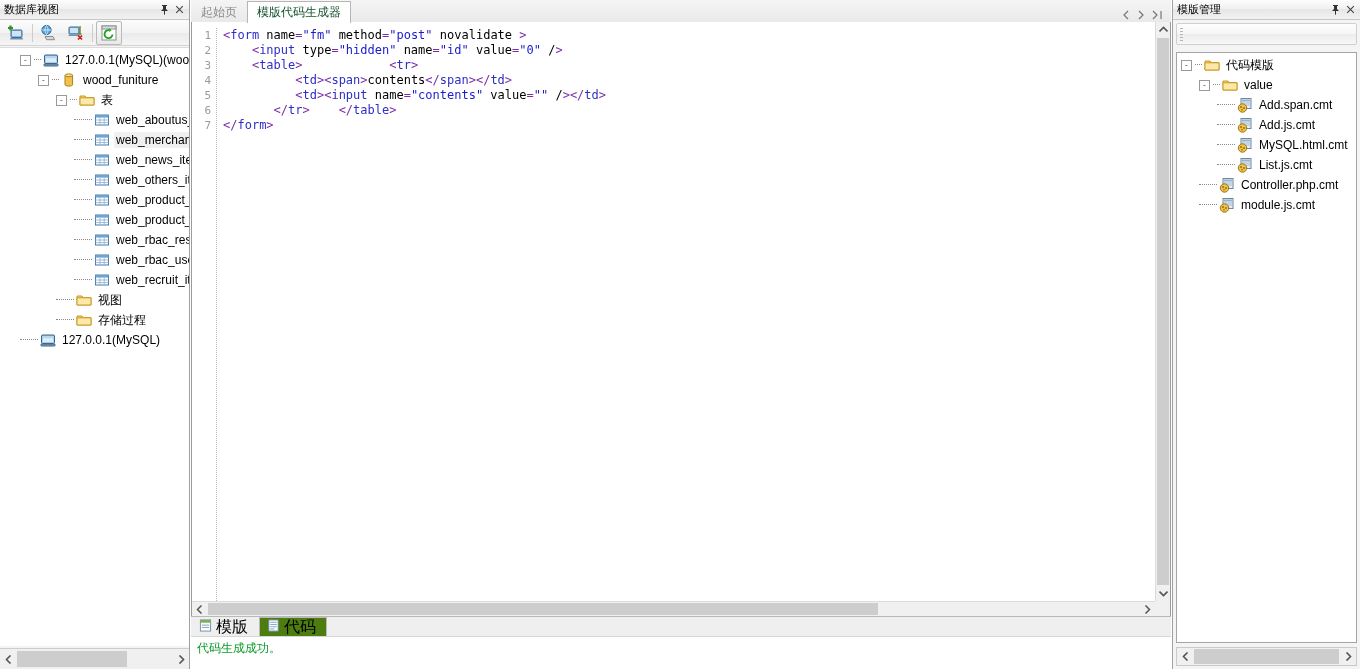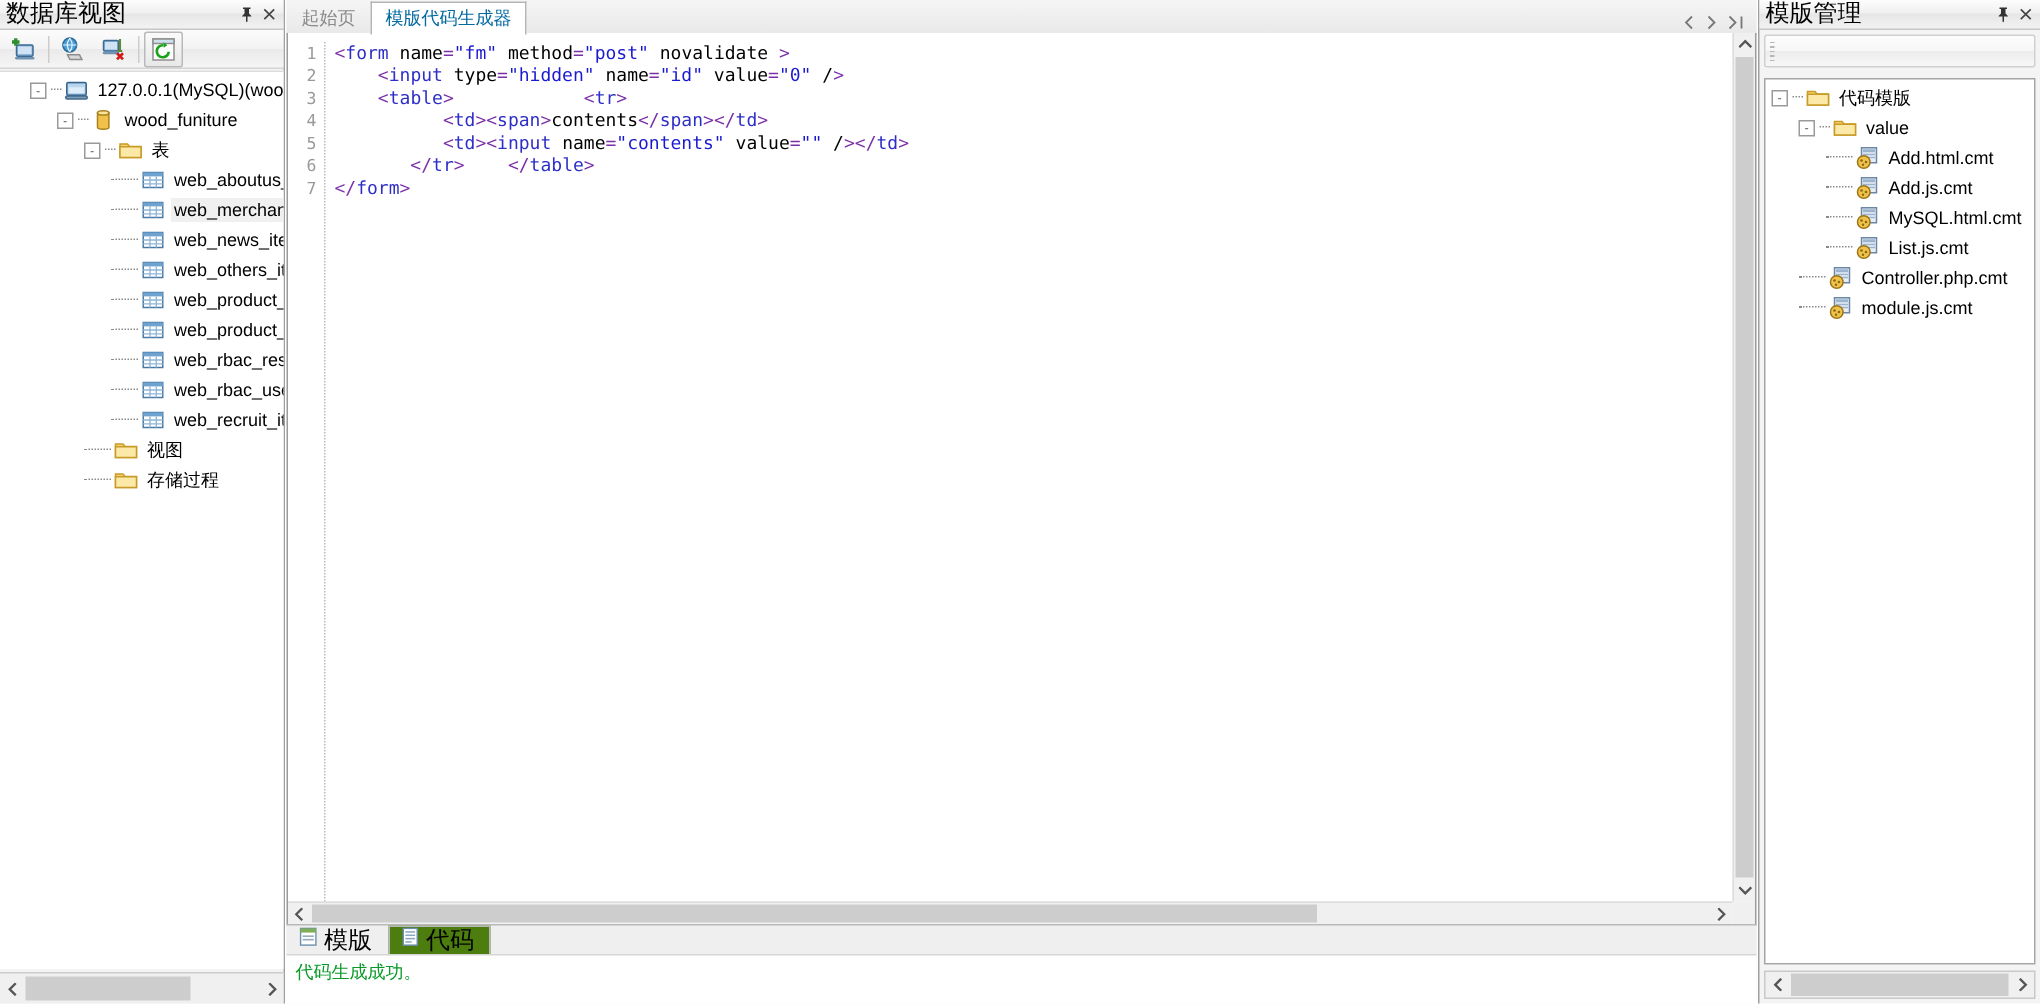--- a/index.html
+++ b/index.html
@@ -11,21 +11,21 @@
   }
   .app{position:relative;width:1360px;height:669px;}
 
   
   .panel-title{
     height:20px;display:flex;align-items:center;
     background:linear-gradient(to bottom,#fdfdfd 0%,#f0f0f0 45%,#e6e6e6 50%,#f2f2f2 100%);
     border-bottom:1px solid #c6c6c6;
     padding:0 2px 0 4px;box-sizing:border-box;
   }
-  .panel-title .ttl{flex:1;font-size:16px;color:#000;white-space:nowrap;overflow:hidden;}
+  .panel-title .ttl{flex:1;font-size:11px;color:#000;white-space:nowrap;overflow:hidden;}
   .panel-title .btn{
     width:15px;height:15px;display:inline-flex;align-items:center;justify-content:center;
     cursor:pointer;color:#333;
   }
   .panel-title .btn svg{display:block;}
 
   
   .left{
     position:absolute;left:0;top:0;width:190px;height:669px;
     box-sizing:border-box;background:#f4f4f4;
@@ -70,21 +70,21 @@
     height:22px;display:flex;align-items:flex-end;
     background:linear-gradient(to bottom,#f5f5f5,#e9e9e9);
     border-bottom:1px solid #b5b5b5;position:relative;
   }
   .tab{
     height:20px;display:flex;align-items:center;padding:0 9px;font-size:12px;
     color:#8a8a8a;cursor:pointer;border:1px solid transparent;border-bottom:none;
     box-sizing:border-box;
   }
   .tab.active{
-    background:#fff;color:#0369a1;border-color:#b5b5b5;height:22px;
+    background:#fff;color:#14532d;border-color:#b5b5b5;height:22px;
     position:relative;z-index:2;margin-bottom:-1px;
   }
   .tabstrip .navbtns{
     margin-left:auto;display:flex;align-items:center;gap:7px;padding:0 8px 2px 0;color:#555;
   }
   .navbtns span{cursor:pointer;display:inline-flex;}
 
   .editor-wrap{
     position:absolute;left:0;top:22px;right:0;bottom:52px;
     background:#fff;border:1px solid #9b9b9b;border-top:none;box-sizing:border-box;
@@ -352,20 +352,31 @@
           </div>
           <div class="trow">
             <span class="gap" style="width: 56px;"></span>
             <span class="dots" style="width: 18px;"></span>
             <span class="ico"><svg width="16" height="16" viewBox="0 0 16 16">
                 <path d="M1 4h5l1.4 1.6H15V13H1z" fill="#fbd271" stroke="#c89b26"></path>
                 <path d="M1 5.8h14V13H1z" fill="#fce9a8" stroke="#c89b26"></path>
               </svg></span>
             <span class="lbl zh">存储过程</span>
           </div>
+          <div class="trow">
+            <span class="gap" style="width: 20px;"></span>
+            <span class="dots" style="width: 18px;"></span>
+            <span class="ico"><svg width="16" height="16" viewBox="0 0 16 16">
+                <rect x="1.5" y="3" width="13" height="8.5" rx="1" fill="#9dc0de" stroke="#35648c"></rect>
+                <rect x="2.6" y="4" width="10.8" height="6.3" fill="#dcecf9"></rect>
+                <path d="M2.6 4h10.8v2.2H2.6z" fill="#b7d6ee"></path>
+                <rect x="0.8" y="12" width="14.4" height="2" rx="1" fill="#7d9fbc" stroke="#44698a"></rect>
+              </svg></span>
+            <span class="lbl">127.0.0.1(MySQL)</span>
+          </div>
         </div>
     </div>
 
     <div class="left-hsb">
       <div class="sb-arrow" style="position:absolute;left:0;top:0;width:16px;height:20px;">
         <svg width="7" height="9" viewBox="0 0 7 9">
             <path d="M5.5 0.5L1.5 4.5l4 4" stroke="#555" stroke-width="1.6" fill="none"></path>
           </svg>
       </div>
       <div class="sb-arrow" style="position:absolute;right:0;top:0;width:16px;height:20px;">
@@ -524,21 +535,21 @@
             <span class="dots" style="width: 18px;"></span>
             <span class="ico"><svg width="16" height="16" viewBox="0 0 16 16">
                 <rect x="4" y="1.5" width="10" height="10" fill="#e9eef5" stroke="#6b86a6"></rect>
                 <rect x="5" y="2.5" width="8" height="2" fill="#9ab4cf"></rect>
                 <path d="M5 6h8M5 8h8M5 10h5" stroke="#9ab4cf" stroke-width="0.9"></path>
                 <circle cx="5.5" cy="11" r="4.2" fill="#f0c249" stroke="#9c7518"></circle>
                 <circle cx="4" cy="10" r="0.9" fill="#8a6a14"></circle>
                 <circle cx="7" cy="11" r="0.9" fill="#8a6a14"></circle>
                 <circle cx="5" cy="12.8" r="0.8" fill="#8a6a14"></circle>
               </svg></span>
-            <span class="lbl">Add.html.cmt</span>
+            <span class="lbl">Add.span.cmt</span>
           </div>
           <div class="trow">
             <span class="gap" style="width: 40px;"></span>
             <span class="dots" style="width: 18px;"></span>
             <span class="ico"><svg width="16" height="16" viewBox="0 0 16 16">
                 <rect x="4" y="1.5" width="10" height="10" fill="#e9eef5" stroke="#6b86a6"></rect>
                 <rect x="5" y="2.5" width="8" height="2" fill="#9ab4cf"></rect>
                 <path d="M5 6h8M5 8h8M5 10h5" stroke="#9ab4cf" stroke-width="0.9"></path>
                 <circle cx="5.5" cy="11" r="4.2" fill="#f0c249" stroke="#9c7518"></circle>
                 <circle cx="4" cy="10" r="0.9" fill="#8a6a14"></circle>

